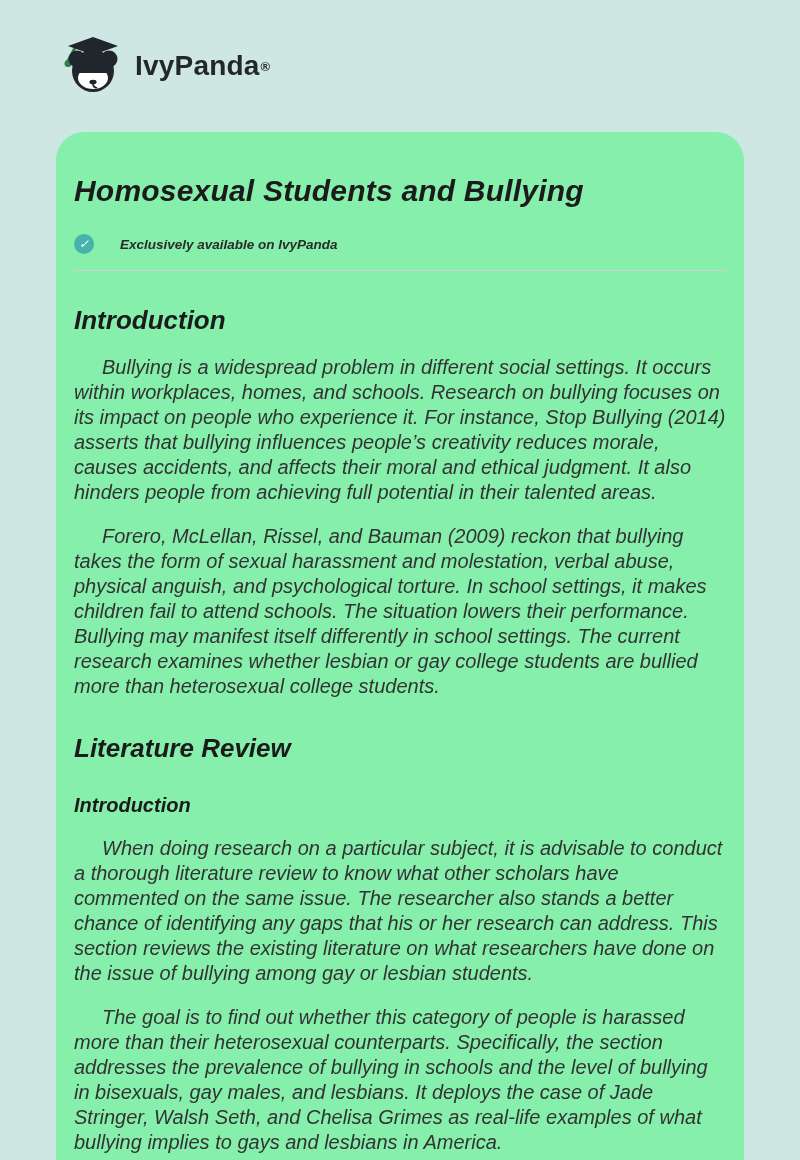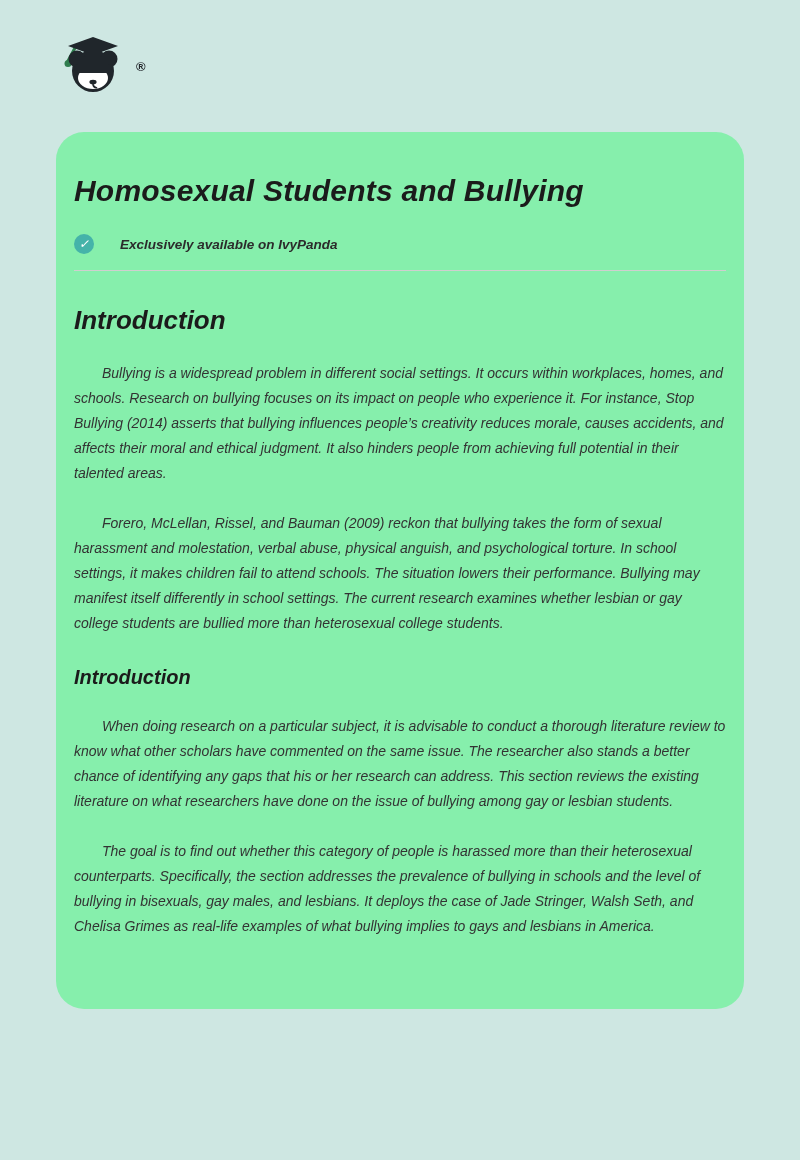--- a/index.html
+++ b/index.html
@@ -91,24 +91,24 @@
     color: #1b1b1b;
     margin-top: 34px;
   }
   h3.sub-heading {
     font-size: 20px;
     font-weight: bold;
     color: #1b1b1b;
     margin-top: 30px;
   }
   p.body-par {
-    font-size: 14px;
+    font-size: 20px;
     line-height: 25px;
     color: #333333;
-    margin-top: 25px;
+    margin-top: 19px;
     text-indent: 28px;
   }
 </style>
 </head>
 <body>
 
 <header class="site-header">
   <span class="brand-lockup">
     <span class="panda-icon">
       <svg width="64" height="60" viewBox="0 0 64 60" aria-hidden="true">
@@ -126,34 +126,36 @@
         <rect x="13" y="30" width="38" height="9" rx="4.5" fill="#20262b"></rect>
 
         <ellipse cx="32" cy="48" rx="3.6" ry="2.3" fill="#20262b"></ellipse>
 
         <path d="M32 50.5 q0.5 3 3.5 3.2" stroke="#20262b" stroke-width="1.6" fill="none" stroke-linecap="round"></path>
 
         <polygon points="32,3 57,12 32,21 7,12" fill="#20262b"></polygon>
         <rect x="23" y="16" width="18" height="7" rx="2" fill="#20262b"></rect>
       </svg>
     </span>
+    <span class="brand-name">IvyPanda</span>
     <span class="brand-reg">®</span>
   </span>
 </header>
 
 <main class="card">
   <h1 class="article-title">Homosexual Students and Bullying</h1>
 
   <div class="badge-row">
     <span class="check-circle">✓</span>
     <span class="badge-text">Exclusively available on IvyPanda</span>
   </div>
 
   <hr class="divider">
 
   <h2 class="section-heading">Introduction</h2>
   <p class="body-par">Bullying is a widespread problem in different social settings. It occurs within workplaces, homes, and schools. Research on bullying focuses on its impact on people who experience it. For instance, Stop Bullying (2014) asserts that bullying influences people’s creativity reduces morale, causes accidents, and affects their moral and ethical judgment. It also hinders people from achieving full potential in their talented areas.</p>
   <p class="body-par">Forero, McLellan, Rissel, and Bauman (2009) reckon that bullying takes the form of sexual harassment and molestation, verbal abuse, physical anguish, and psychological torture. In school settings, it makes children fail to attend schools. The situation lowers their performance. Bullying may manifest itself differently in school settings. The current research examines whether lesbian or gay college students are bullied more than heterosexual college students.</p>
 
+  <h2 class="section-heading">Literature Review</h2>
   <h3 class="sub-heading">Introduction</h3>
   <p class="body-par">When doing research on a particular subject, it is advisable to conduct a thorough literature review to know what other scholars have commented on the same issue. The researcher also stands a better chance of identifying any gaps that his or her research can address. This section reviews the existing literature on what researchers have done on the issue of bullying among gay or lesbian students.</p>
   <p class="body-par">The goal is to find out whether this category of people is harassed more than their heterosexual counterparts. Specifically, the section addresses the prevalence of bullying in schools and the level of bullying in bisexuals, gay males, and lesbians. It deploys the case of Jade Stringer, Walsh Seth, and Chelisa Grimes as real-life examples of what bullying implies to gays and lesbians in America.</p>
 </main>
 
 </body></html>

